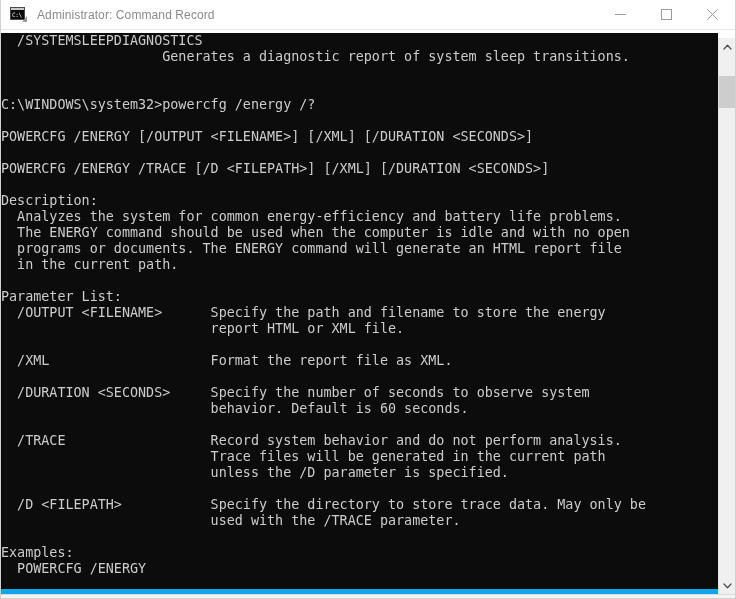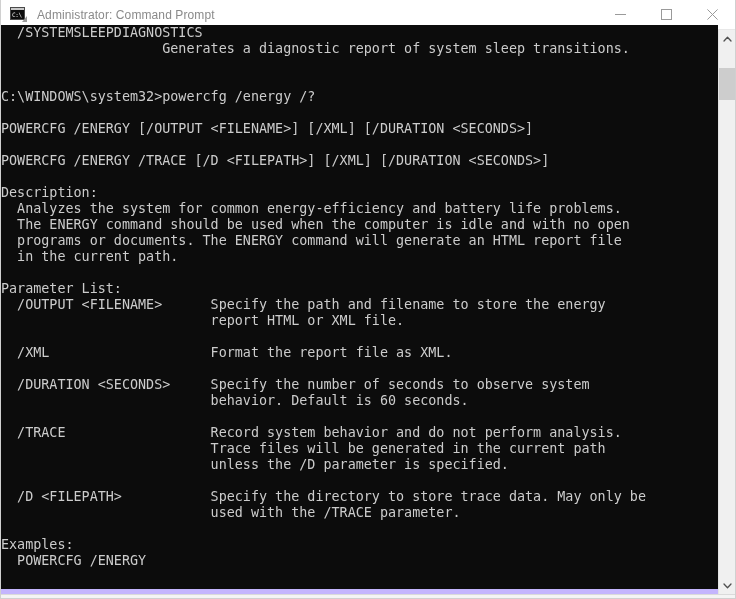--- a/index.html
+++ b/index.html
@@ -104,23 +104,24 @@
     align-items: center;
     justify-content: center;
     cursor: default;
   }
   .winbtn svg { display: block; }
 
   
   #console-area {
     flex: 1 1 auto;
     display: flex;
-    background: #c4b5fd;
+    background: #0ea5e9;
     min-height: 0;
     position: relative;
+    margin-top: 8px;
   }
 
   #console-text {
     flex: 1 1 auto;
     background: #0c0c0c;
     color: #cccccc;
     font-family: "DejaVu Sans Mono", monospace;
     font-size: 13.4px;
     line-height: 16px;
     white-space: pre;
@@ -183,21 +184,21 @@
 
   <div id="titlebar">
 
     <div id="app-icon">
       <div class="frame"></div>
       <div class="titleline"></div>
       <div class="prompt">C:\</div>
       <div class="corner"></div>
     </div>
 
-    <div id="title-text">Administrator: Command Prompt</div>
+    <div id="title-text">Administrator: Command Record</div>
 
     <div id="window-controls">
 
       <div class="winbtn">
         <svg width="11" height="11" viewBox="0 0 11 11">
           <line x1="0" y1="5.5" x2="11" y2="5.5" stroke="#9a9a9a" stroke-width="1"></line>
         </svg>
       </div>
 
       <div class="winbtn">

